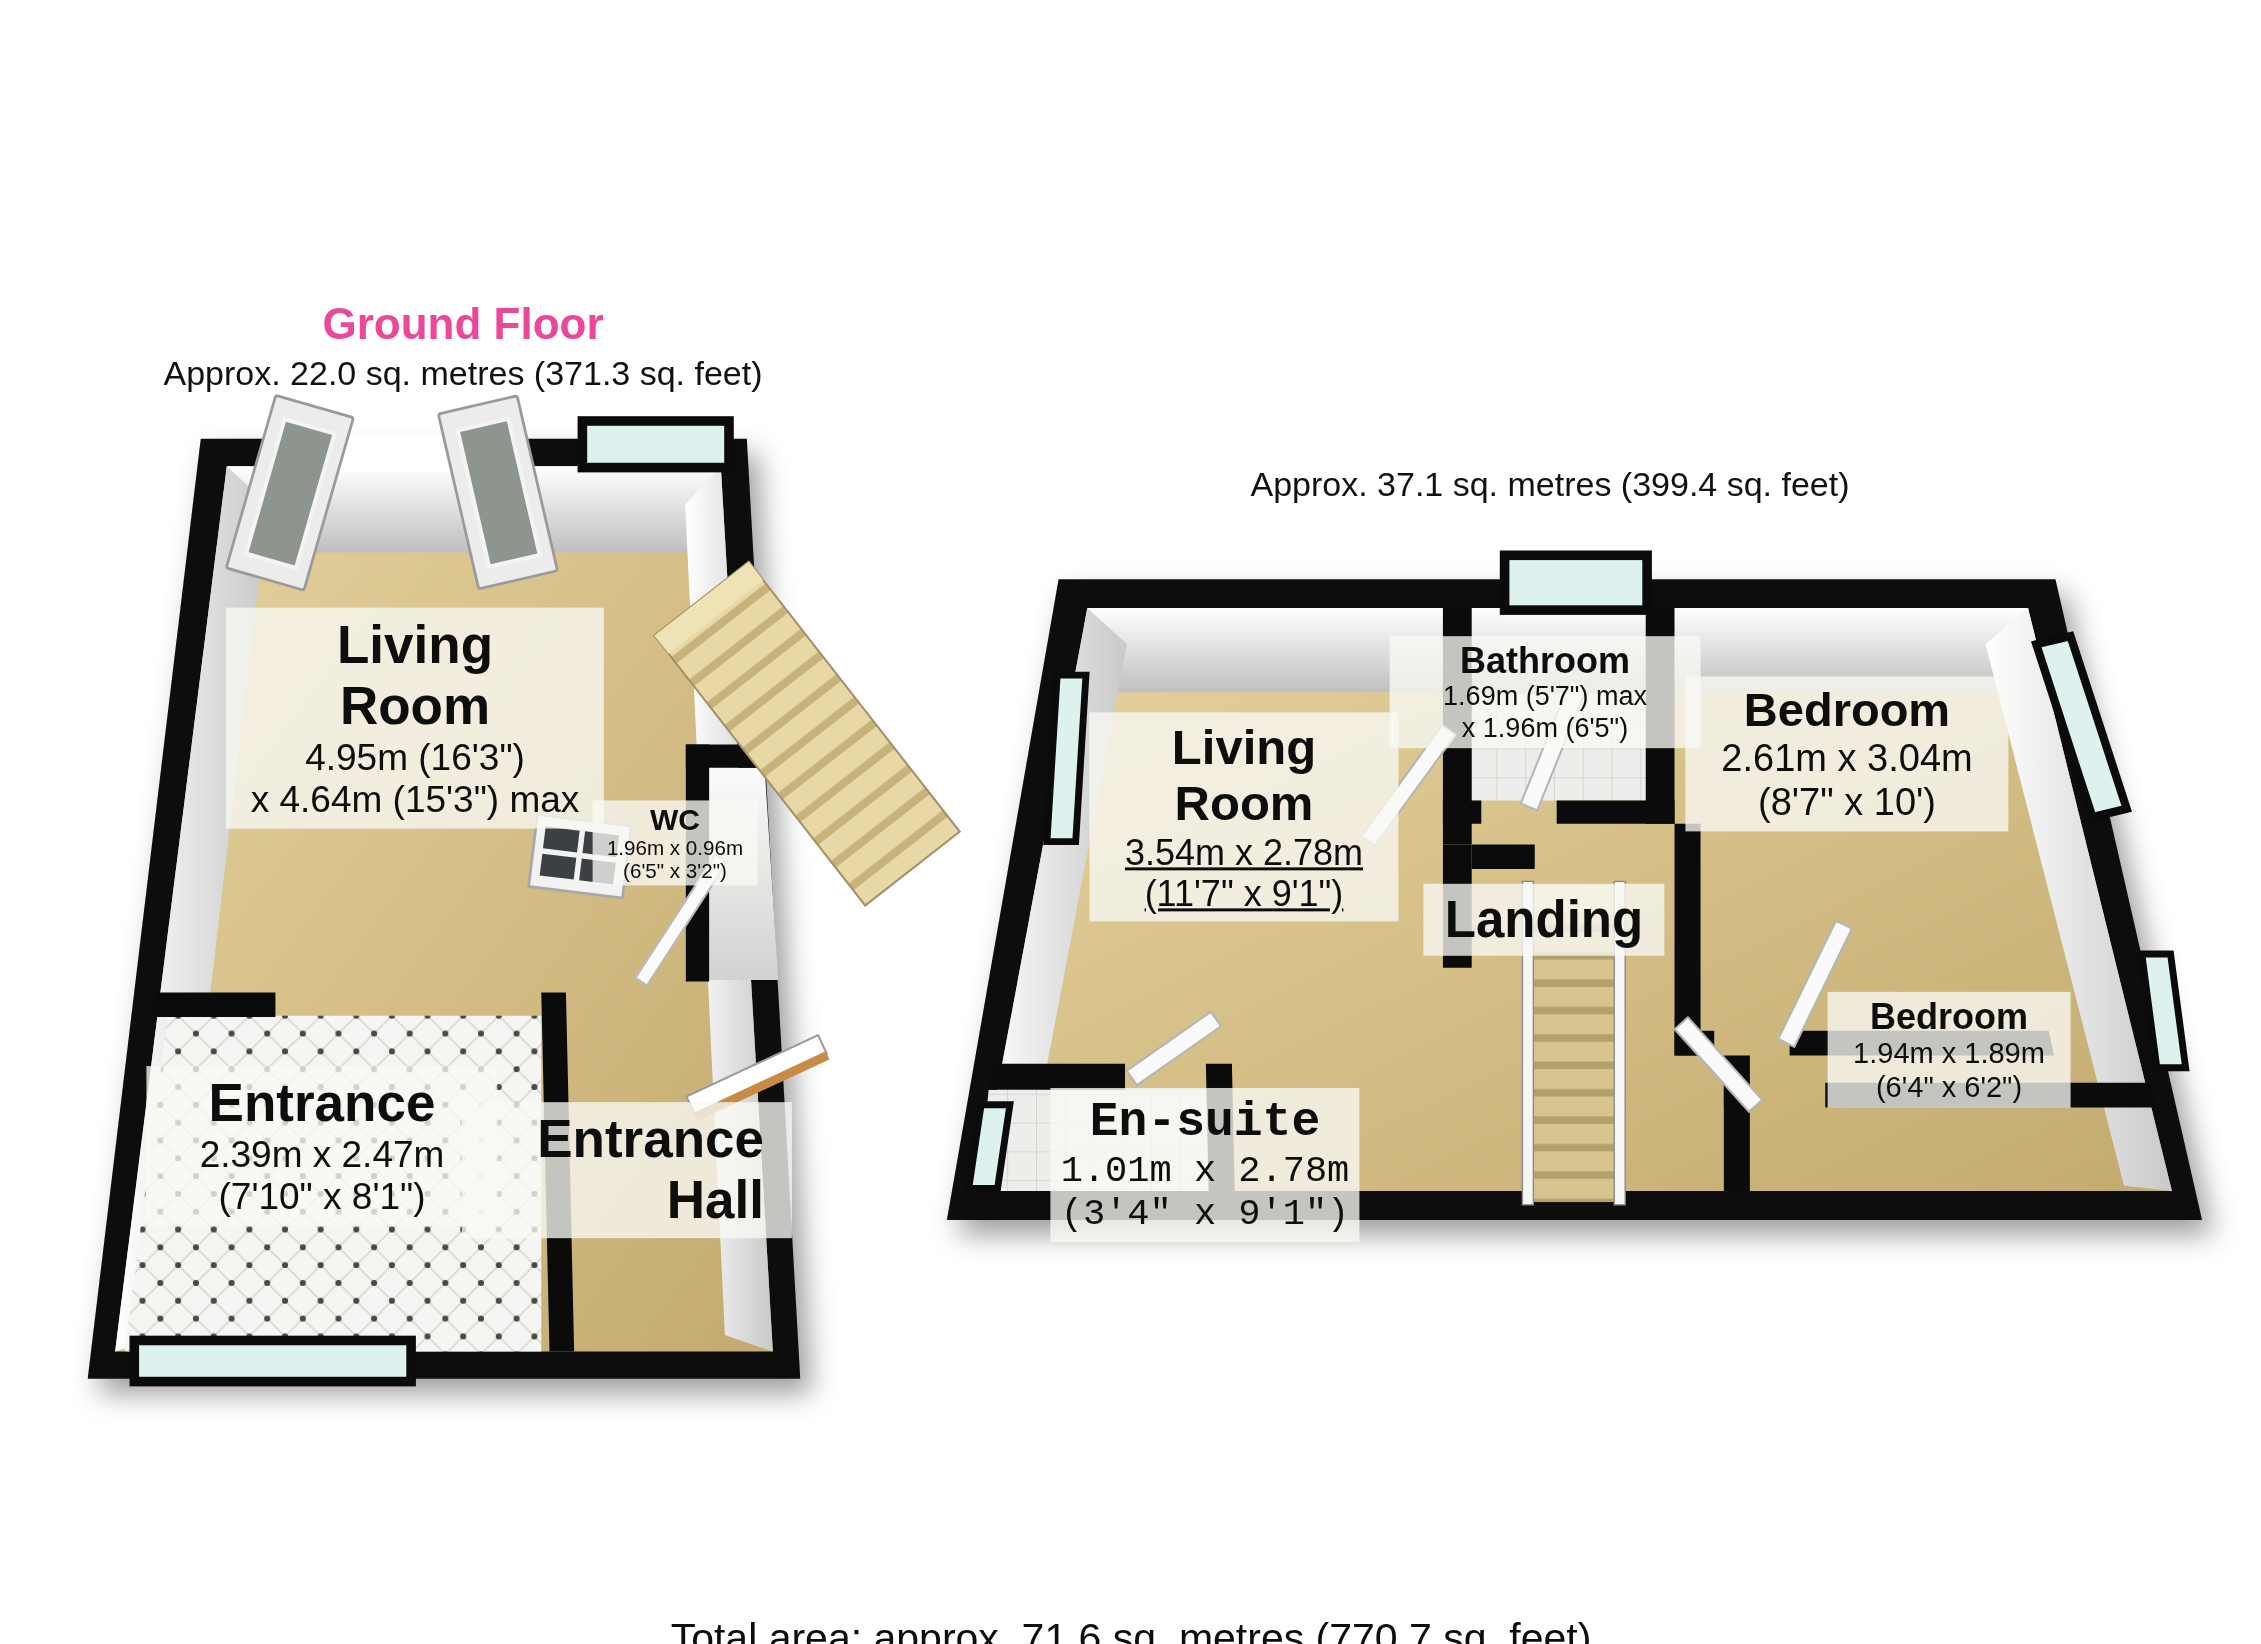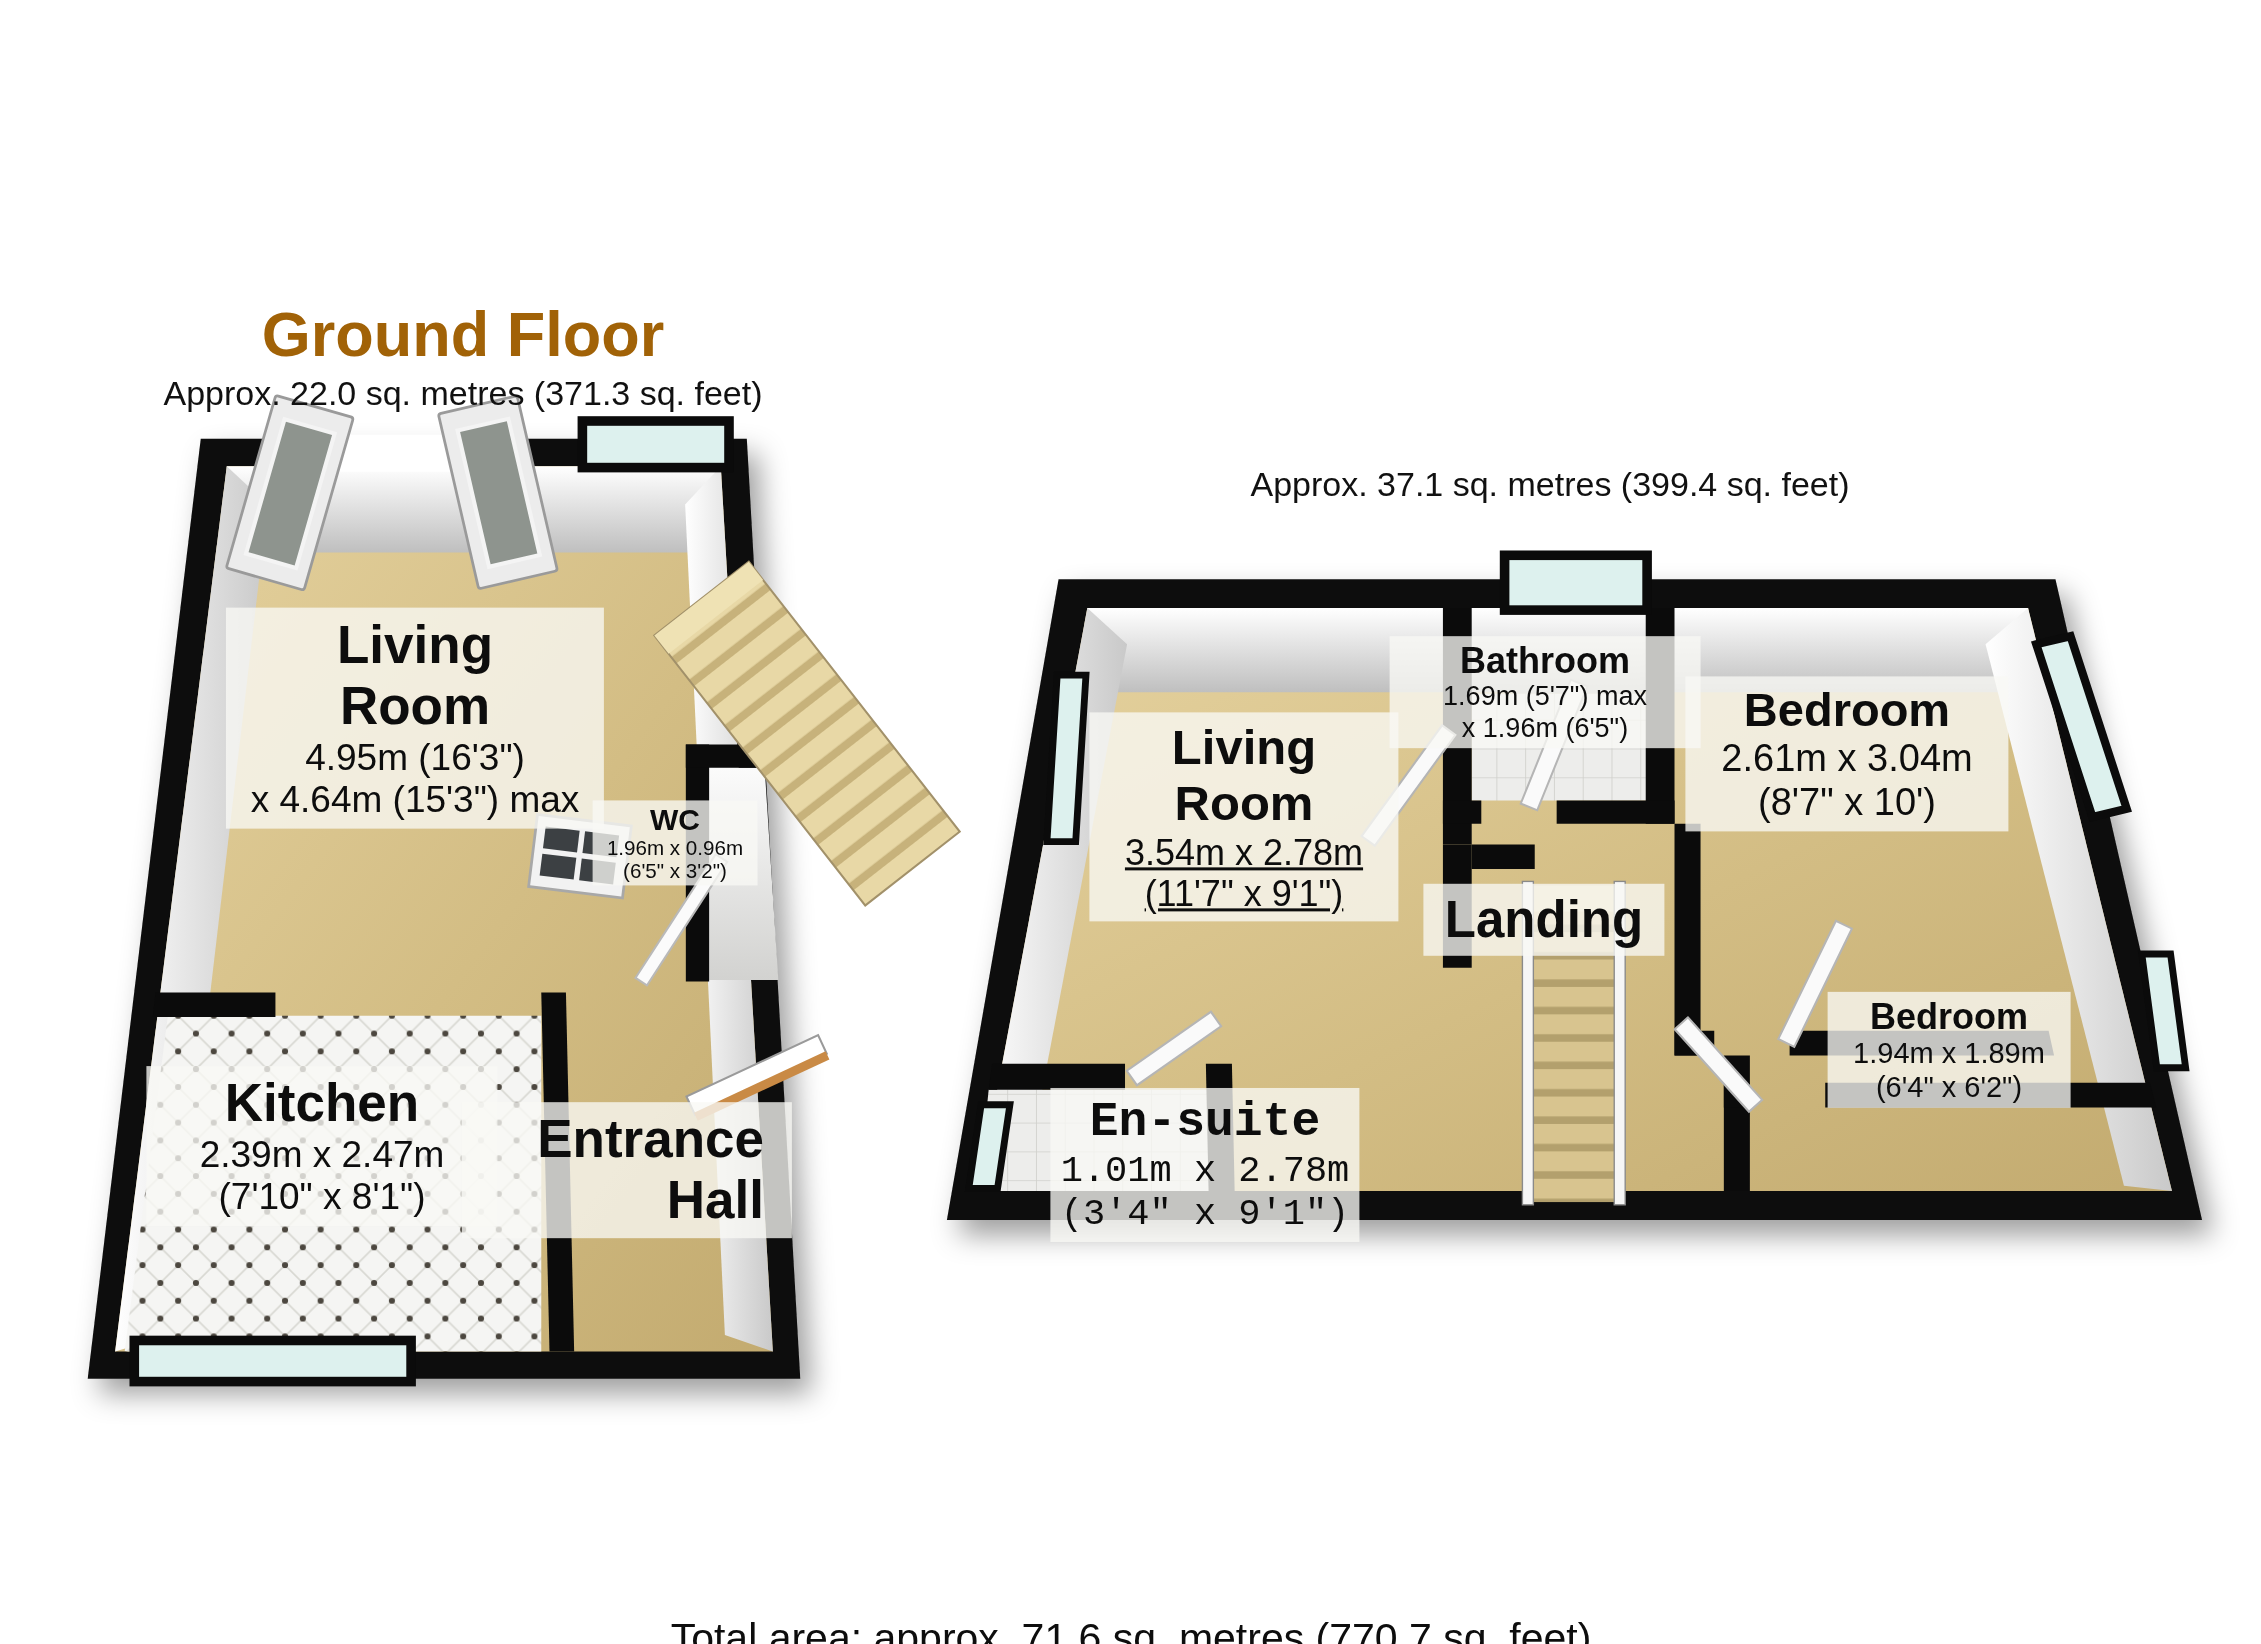--- a/index.html
+++ b/index.html
@@ -2,21 +2,21 @@
 <html style="font-size:11px"><head>
 <meta charset="utf-8">
 <style>
   html,body{margin:0;padding:0;}
   body{
     width:2261px;height:1645px;position:relative;background:#ffffff;
     font-family:"Liberation Sans", sans-serif;color:#0d0d0d;overflow:hidden;
   }
   svg.plan{position:absolute;left:0;top:0;}
   .titleblock{position:absolute;transform:translateX(-50%);text-align:center;white-space:nowrap;}
-  .floor-title{font-weight:bold;font-size:63px;line-height:1.05;color:#a16207;}
+  .floor-title{font-weight:bold;font-size:44px;line-height:1.05;color:#ec4899;}
   .floor-area{font-size:34px;margin-top:6.9px;color:#111;}
   .label{
     position:absolute;transform:translate(-50%,-50%);text-align:center;
     background:rgba(248,248,245,0.78);padding:6.9px 4.1px;line-height:1.15;
   }
   .rname{font-weight:bold;margin:0 auto;}
   .rdim{font-weight:normal;}
   
   .lab-lr-gf{width:370px;}  .lab-lr-gf .rname{font-size:53px;width:212px;}  .lab-lr-gf .rdim{font-size:37px;}
   .lab-wc{width:162px;padding:2.7px 1.4px;}      .lab-wc .rname{font-size:30px;}        .lab-wc .rdim{font-size:20.6px;line-height:1.1;}
@@ -205,21 +205,21 @@
   <div class="rname">Living Room</div>
   <div class="rdim">4.95m (16'3")</div>
   <div class="rdim">x 4.64m (15'3") max</div>
 </div>
 <div class="label lab-wc" style="left:675px;top:843px;">
   <div class="rname">WC</div>
   <div class="rdim">1.96m x 0.96m</div>
   <div class="rdim">(6'5" x 3'2")</div>
 </div>
 <div class="label lab-kit" style="left:322px;top:1146px;">
-  <div class="rname">Kitchen</div>
+  <div class="rname">Entrance</div>
   <div class="rdim">2.39m x 2.47m</div>
   <div class="rdim">(7'10" x 8'1")</div>
 </div>
 <div class="label lab-eh" style="left:627px;top:1170px;">
   <div class="rname">Entrance Hall</div>
 </div>
 
 <div class="label lab-lr-ff" style="left:1244px;top:817px;">
   <div class="rname">Living Room</div>
   <div class="rdim">3.54m x 2.78m</div>

